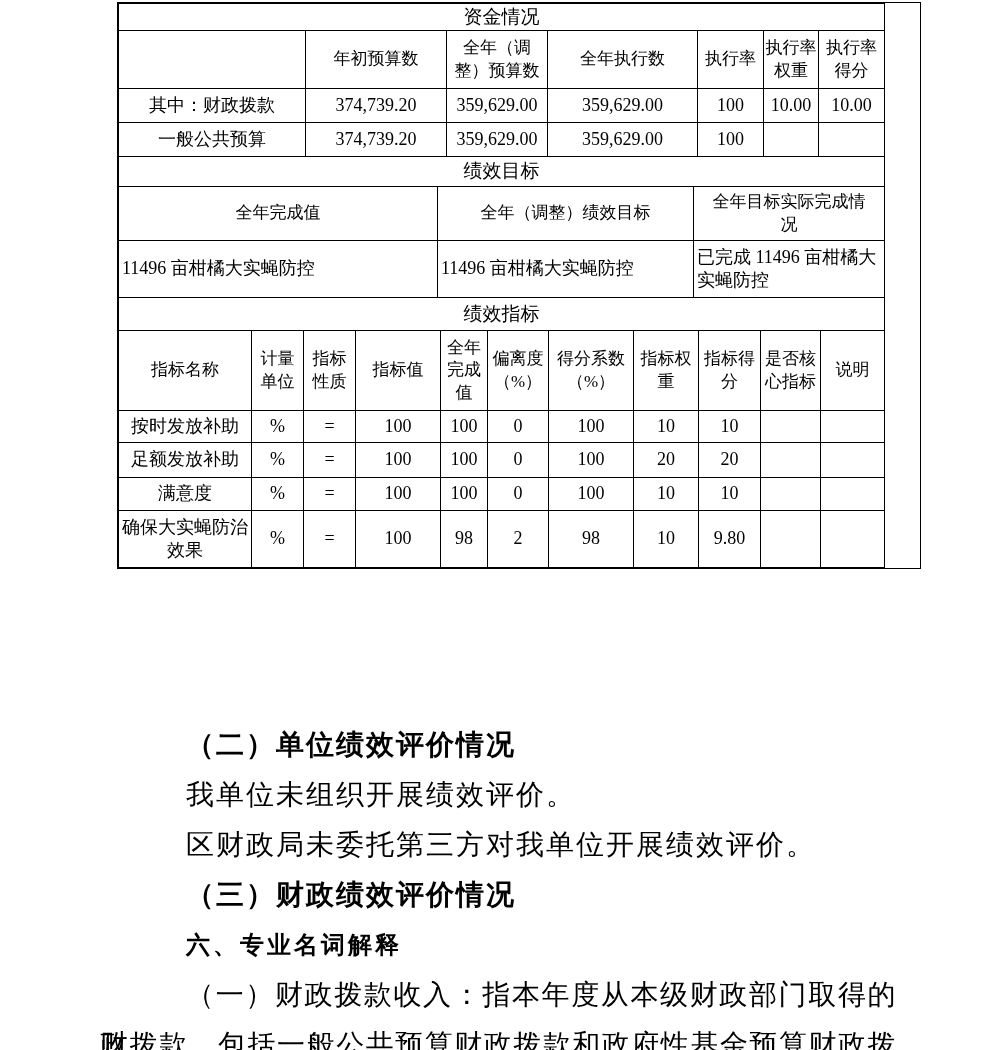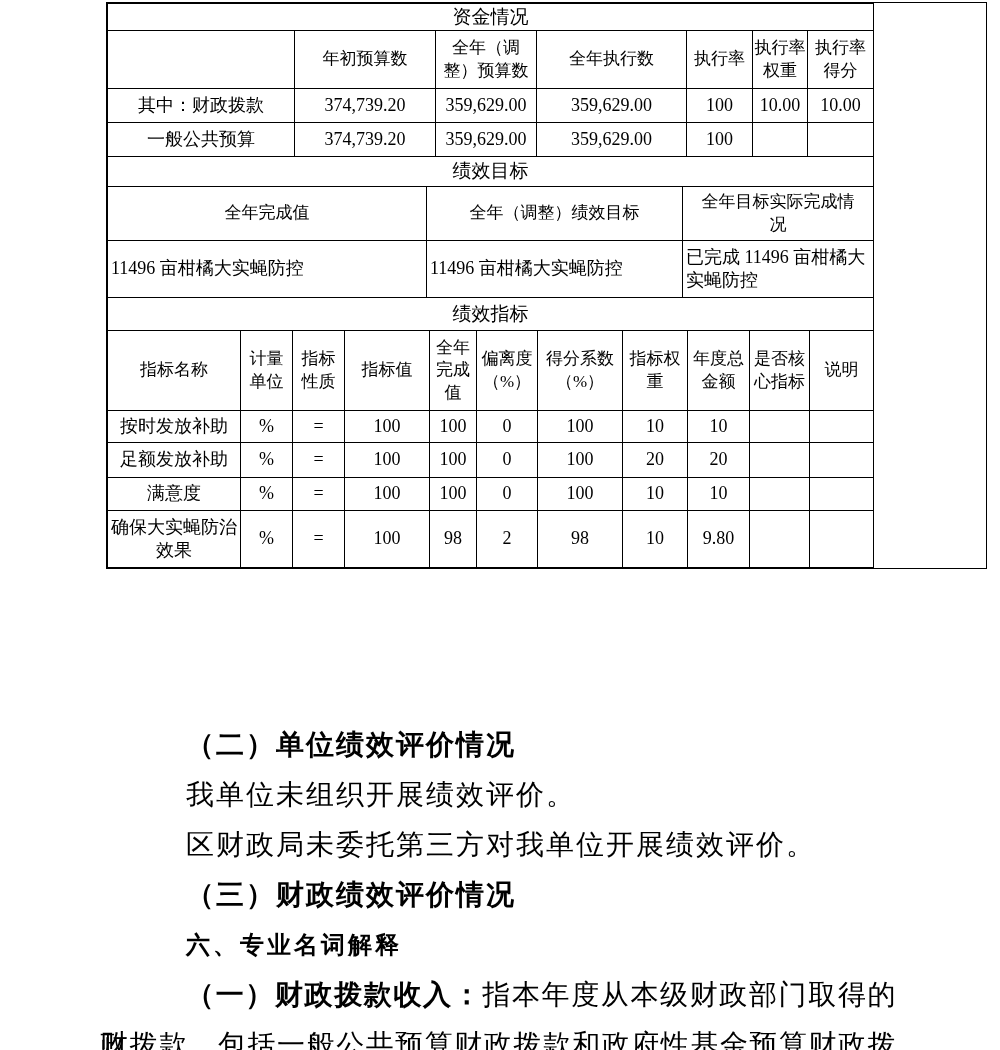--- a/index.html
+++ b/index.html
@@ -1,21 +1,21 @@
 <!DOCTYPE html>
 <html><head>
 <meta charset="utf-8">
 <style>
   html,body { margin:0; padding:0; background:#fff; }
   .page {
     position:relative; width:1000px; height:1050px; background:#ffffff;
     color:#000; font-family:"Liberation Serif","DejaVu Serif",serif; overflow:hidden;
   }
   .table-stack {
-    position:absolute; left:106px; top:2px; width:881px;
+    position:absolute; left:117px; top:2px; width:804px;
     border:1px solid #000; box-sizing:border-box;
   }
   table.tbl { border-collapse:collapse; table-layout:fixed; width:766px; }
   table.tbl + table.tbl { margin-top:-1px; }
   .tbl td {
     border:1px solid #000; text-align:center; vertical-align:middle;
     font-size:18px; line-height:1.3; padding:0 2px; overflow:hidden;
     word-break:break-all;
   }
   .tbl tr.hdr td { font-size:17px; padding:0 1px; }
@@ -26,21 +26,21 @@
   .r58{height:58px} .r54{height:54px} .r57{height:57px} .r80{height:80px}
   .r36{height:36px} .r32{height:32px} .r35{height:35px}
 
   .text-block { position:absolute; left:100px; top:720px; width:796px; }
   .line { height:50px; line-height:50px; font-size:28px; letter-spacing:2px; margin:0; }
   .indent { text-indent:86px; }
   .h2k { font-weight:bold; }
   .h1h { font-weight:bold; font-family:"Liberation Sans","DejaVu Sans",sans-serif;
          font-size:24px; letter-spacing:3px; }
   .just { letter-spacing:0.5px; text-align:justify; text-align-last:justify; }
-  .lead { font-weight:bold; }
+  .lead { font-weight:normal; }
 </style>
 </head>
 <body>
 
 <div class="page">
 
   <div class="table-stack">
 
     <table class="tbl t-funding">
       <colgroup>
@@ -129,21 +129,21 @@
       </tr>
       <tr class="r80 hdr">
         <td>指标名称</td>
         <td>计量单位</td>
         <td>指标性质</td>
         <td>指标值</td>
         <td>全年完成值</td>
         <td>偏离度（%）</td>
         <td>得分系数（%）</td>
         <td>指标权重</td>
-        <td>年度总金额</td>
+        <td>指标得分</td>
         <td>是否核心指标</td>
         <td>说明</td>
       </tr>
       <tr class="r32">
         <td>按时发放补助</td>
         <td>%</td>
         <td>=</td>
         <td>100</td>
         <td>100</td>
         <td>0</td>

